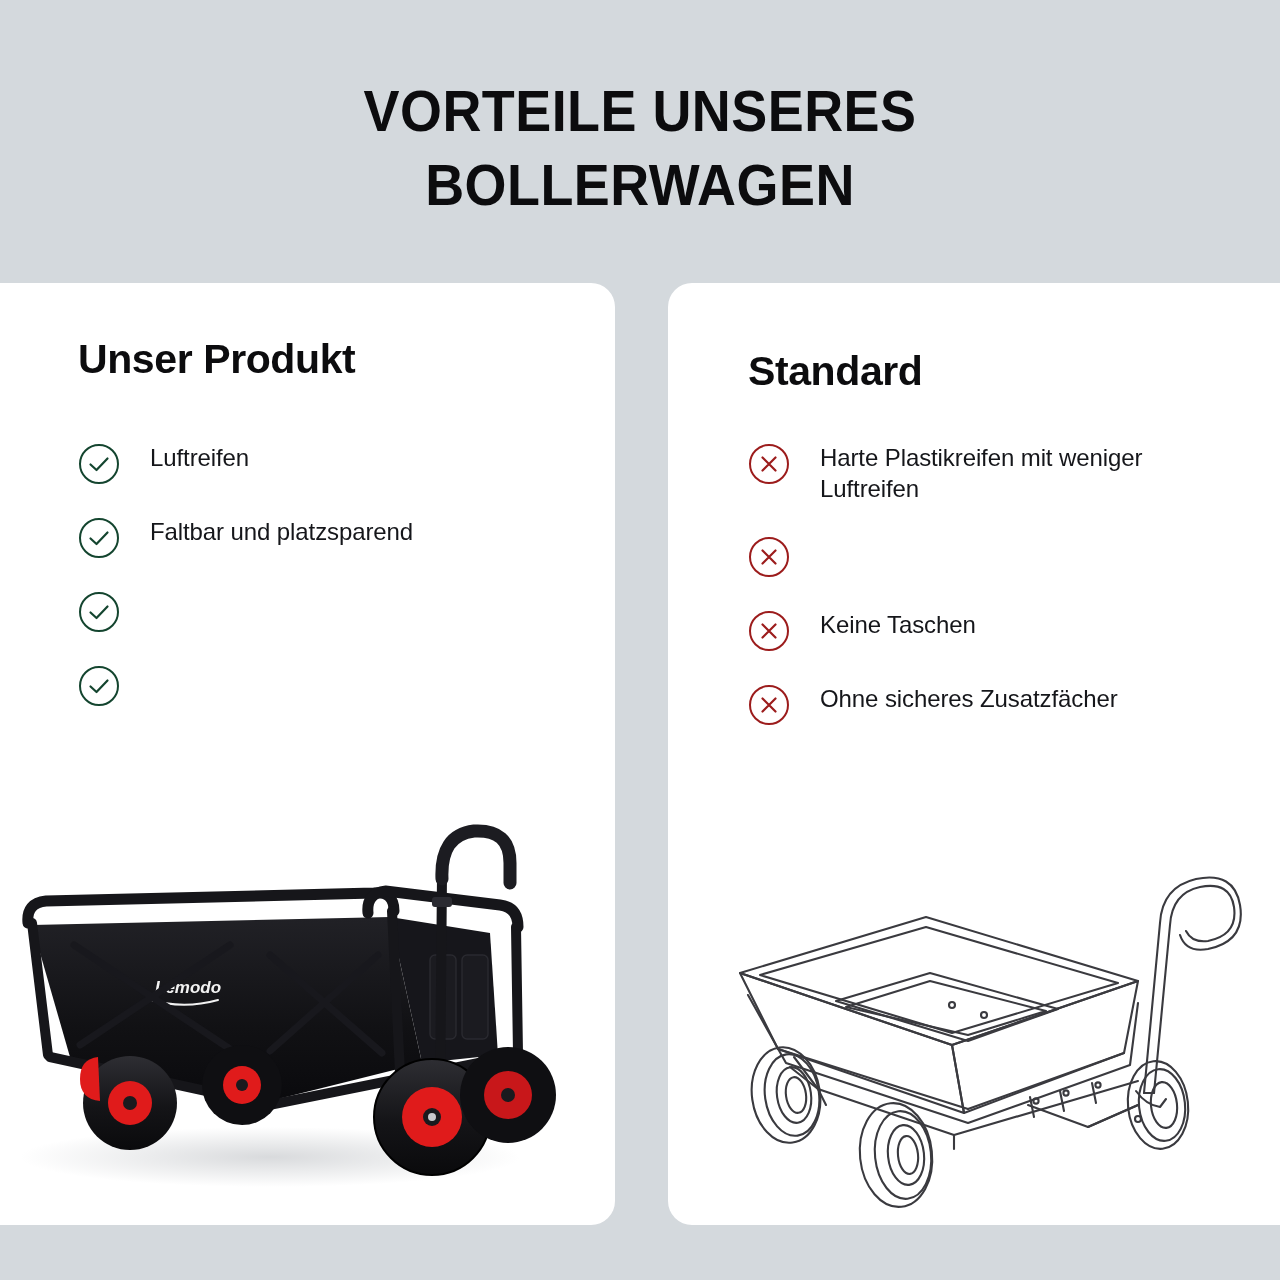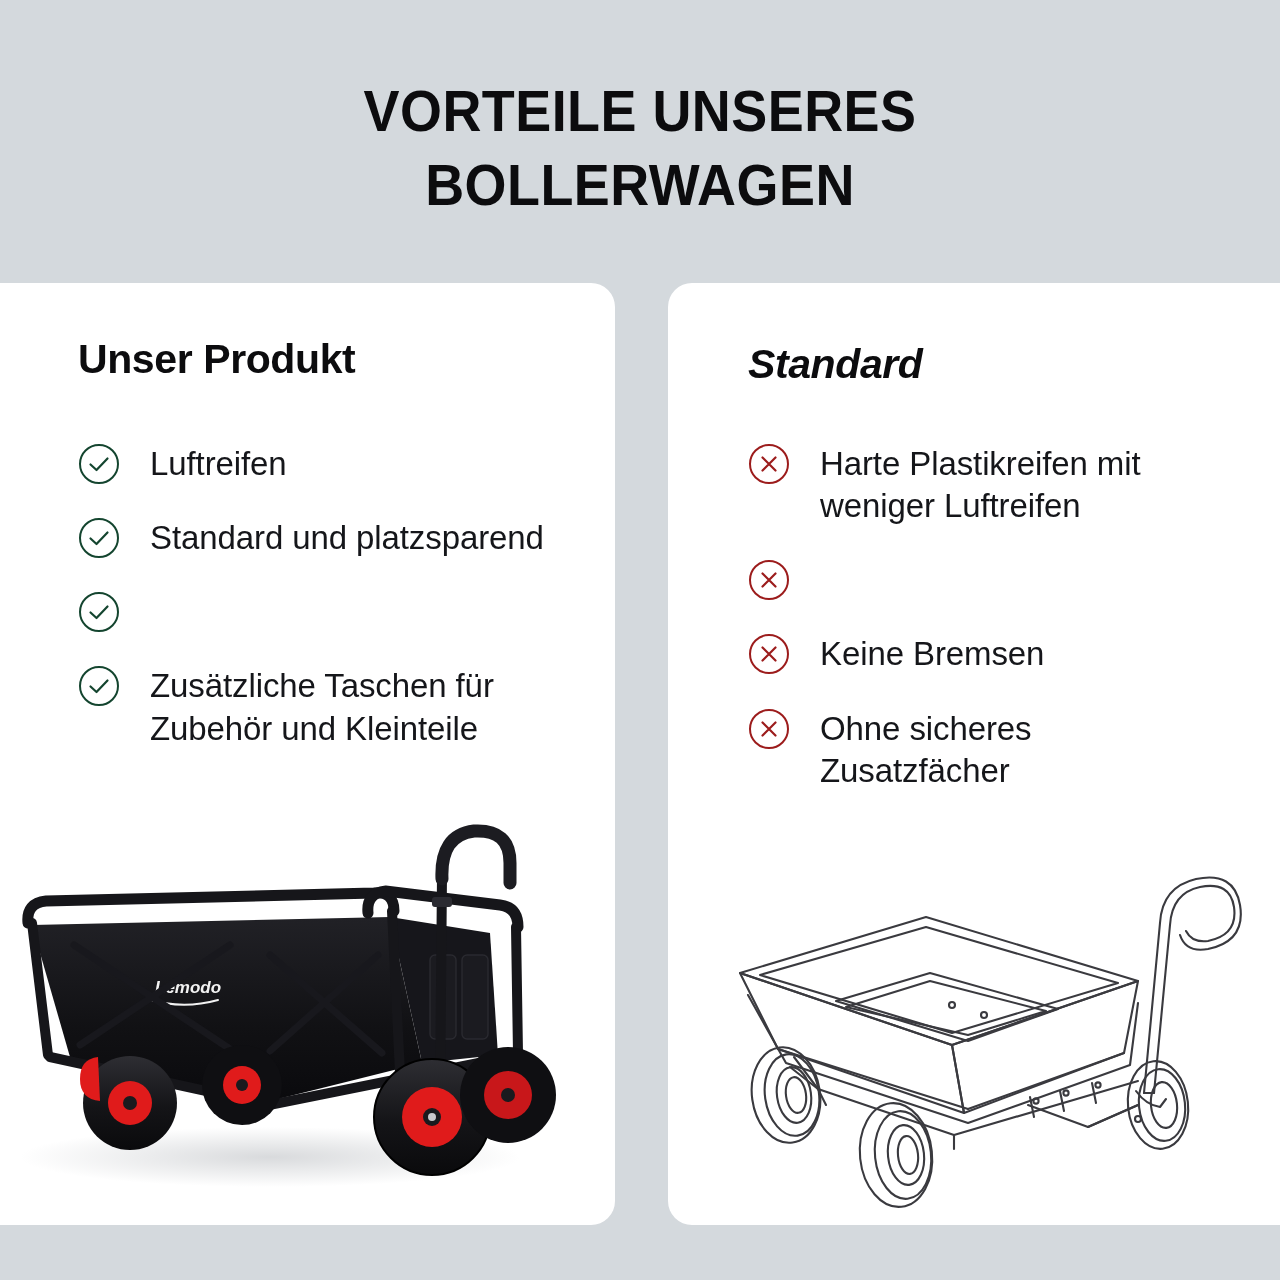--- a/index.html
+++ b/index.html
@@ -70,21 +70,21 @@
   .card-title {
     position: absolute;
     font-weight: 700;
     font-size: 41px;
     line-height: 1;
     color: #0c0c0e;
     letter-spacing: -0.4px;
     white-space: nowrap;
   }
   .card-left .card-title { left: 108px; top: 56px; }
-  .card-right .card-title { left: 80px; top: 61px; font-style: italic; }
+  .card-right .card-title { left: 80px; top: 68px; }
 
   
   .feature-list {
     position: absolute;
     top: 158px;
   }
   .card-left .feature-list { left: 108px; width: 470px; }
   .card-right .feature-list { left: 80px; width: 470px; }
 
   .feature-item {
@@ -99,21 +99,21 @@
   .feature-icon {
     flex: 0 0 auto;
     width: 42px;
     height: 42px;
     margin-right: 30px;
     margin-top: 2px;
   }
   .feature-icon svg { display: block; width: 42px; height: 42px; }
 
   .feature-text {
-    font-size: 33px;
+    font-size: 24px;
     line-height: 1.28;
     color: #15161a;
     letter-spacing: -0.1px;
     padding-top: 2px;
   }
 
   
   .card-media {
     position: absolute;
     left: 0;
@@ -149,40 +149,39 @@
           <span class="feature-text">Luftreifen</span>
         </div>
 
         <div class="feature-item">
           <span class="feature-icon">
             <svg viewBox="0 0 42 42">
               <circle cx="21" cy="21" r="19" fill="none" stroke="#14452f" stroke-width="2"></circle>
               <path d="M12.5 21.5 L18.5 27 L29.5 15.5" fill="none" stroke="#14452f" stroke-width="2.2" stroke-linecap="round" stroke-linejoin="round"></path>
             </svg>
           </span>
-          <span class="feature-text">Standard und platzsparend</span>
+          <span class="feature-text">Faltbar und platzsparend</span>
         </div>
 
         <div class="feature-item">
           <span class="feature-icon">
             <svg viewBox="0 0 42 42">
               <circle cx="21" cy="21" r="19" fill="none" stroke="#14452f" stroke-width="2"></circle>
               <path d="M12.5 21.5 L18.5 27 L29.5 15.5" fill="none" stroke="#14452f" stroke-width="2.2" stroke-linecap="round" stroke-linejoin="round"></path>
             </svg>
           </span>
         </div>
 
         <div class="feature-item">
           <span class="feature-icon">
             <svg viewBox="0 0 42 42">
               <circle cx="21" cy="21" r="19" fill="none" stroke="#14452f" stroke-width="2"></circle>
               <path d="M12.5 21.5 L18.5 27 L29.5 15.5" fill="none" stroke="#14452f" stroke-width="2.2" stroke-linecap="round" stroke-linejoin="round"></path>
             </svg>
           </span>
-          <span class="feature-text">Zusätzliche Taschen für Zubehör und Kleinteile</span>
         </div>
 
       </div>
 
       <div class="card-media">
         <svg viewBox="0 0 645 420" preserveAspectRatio="xMidYMax meet">
           <defs>
             <radialGradient id="floorShadow" cx="50%" cy="50%" r="50%">
               <stop offset="0%" stop-color="#b9bcc0" stop-opacity="0.55"></stop>
               <stop offset="100%" stop-color="#b9bcc0" stop-opacity="0"></stop>
@@ -283,21 +282,21 @@
           </span>
         </div>
 
         <div class="feature-item">
           <span class="feature-icon">
             <svg viewBox="0 0 42 42">
               <circle cx="21" cy="21" r="19" fill="none" stroke="#9c1c1c" stroke-width="2"></circle>
               <path d="M14.5 14.5 L27.5 27.5 M27.5 14.5 L14.5 27.5" fill="none" stroke="#9c1c1c" stroke-width="2.2" stroke-linecap="round"></path>
             </svg>
           </span>
-          <span class="feature-text">Keine Bremsen</span>
+          <span class="feature-text">Keine Taschen</span>
         </div>
 
         <div class="feature-item">
           <span class="feature-icon">
             <svg viewBox="0 0 42 42">
               <circle cx="21" cy="21" r="19" fill="none" stroke="#9c1c1c" stroke-width="2"></circle>
               <path d="M14.5 14.5 L27.5 27.5 M27.5 14.5 L14.5 27.5" fill="none" stroke="#9c1c1c" stroke-width="2.2" stroke-linecap="round"></path>
             </svg>
           </span>
           <span class="feature-text">Ohne sicheres Zusatzfächer</span>

